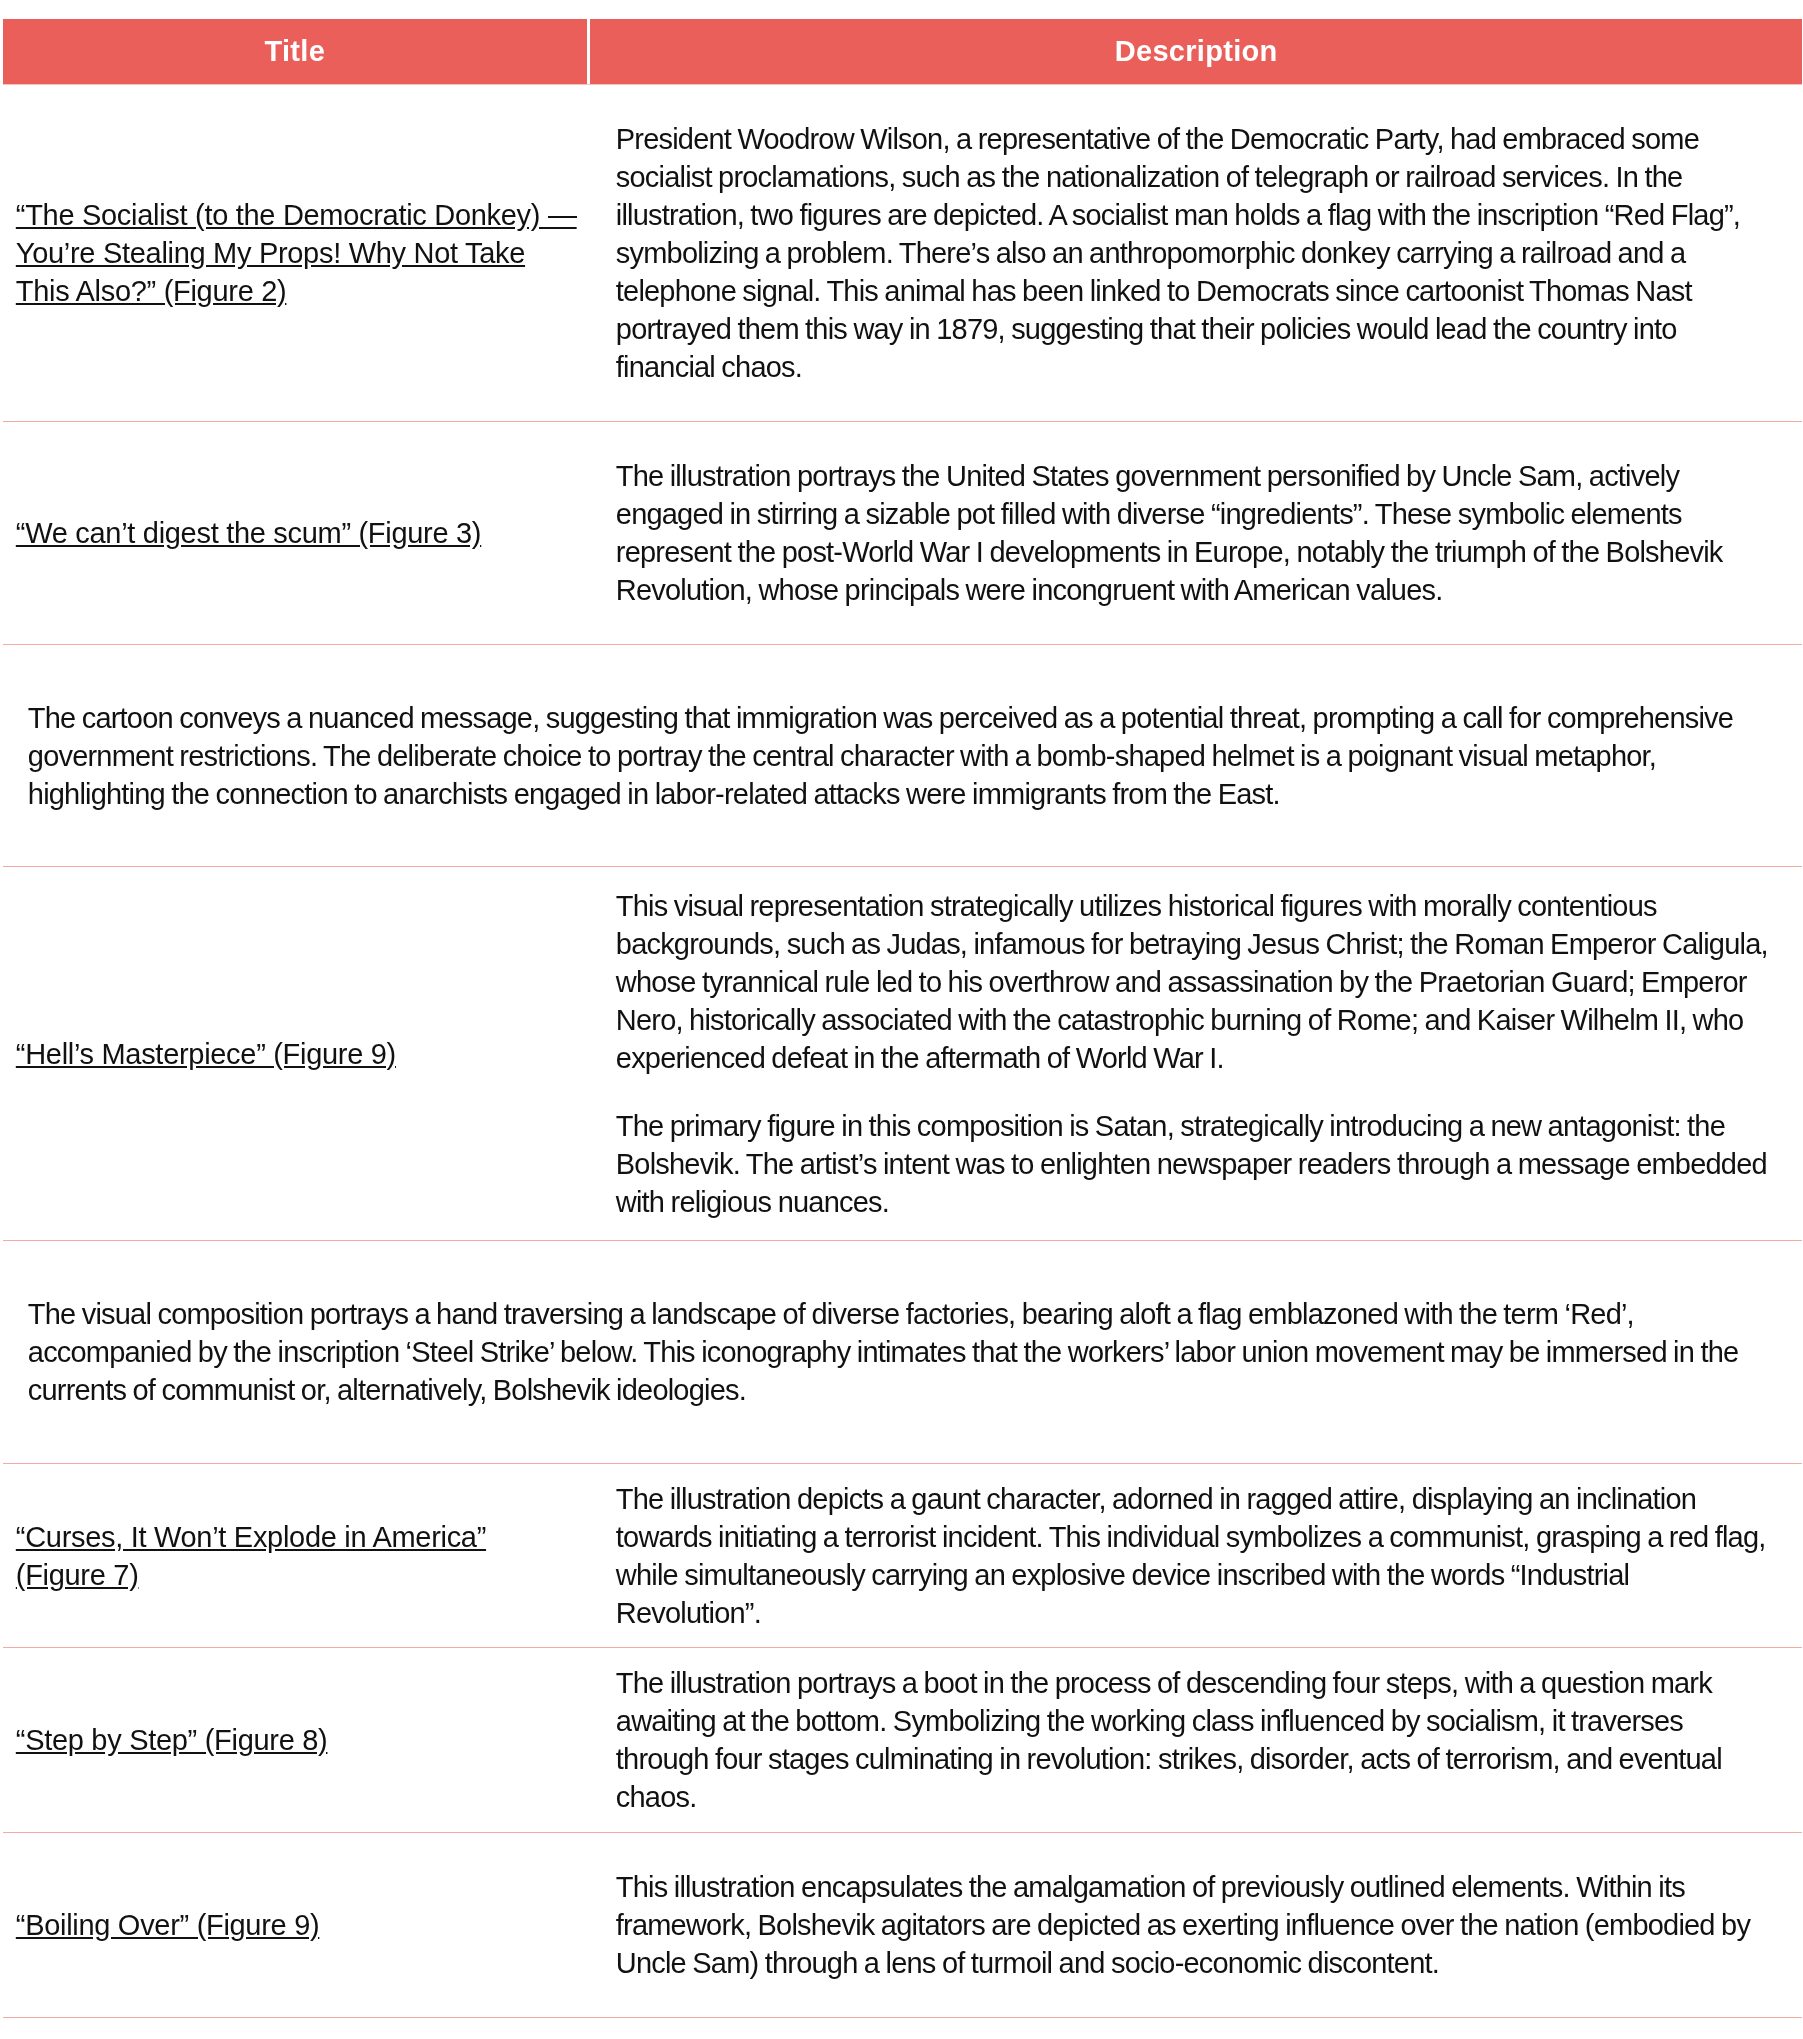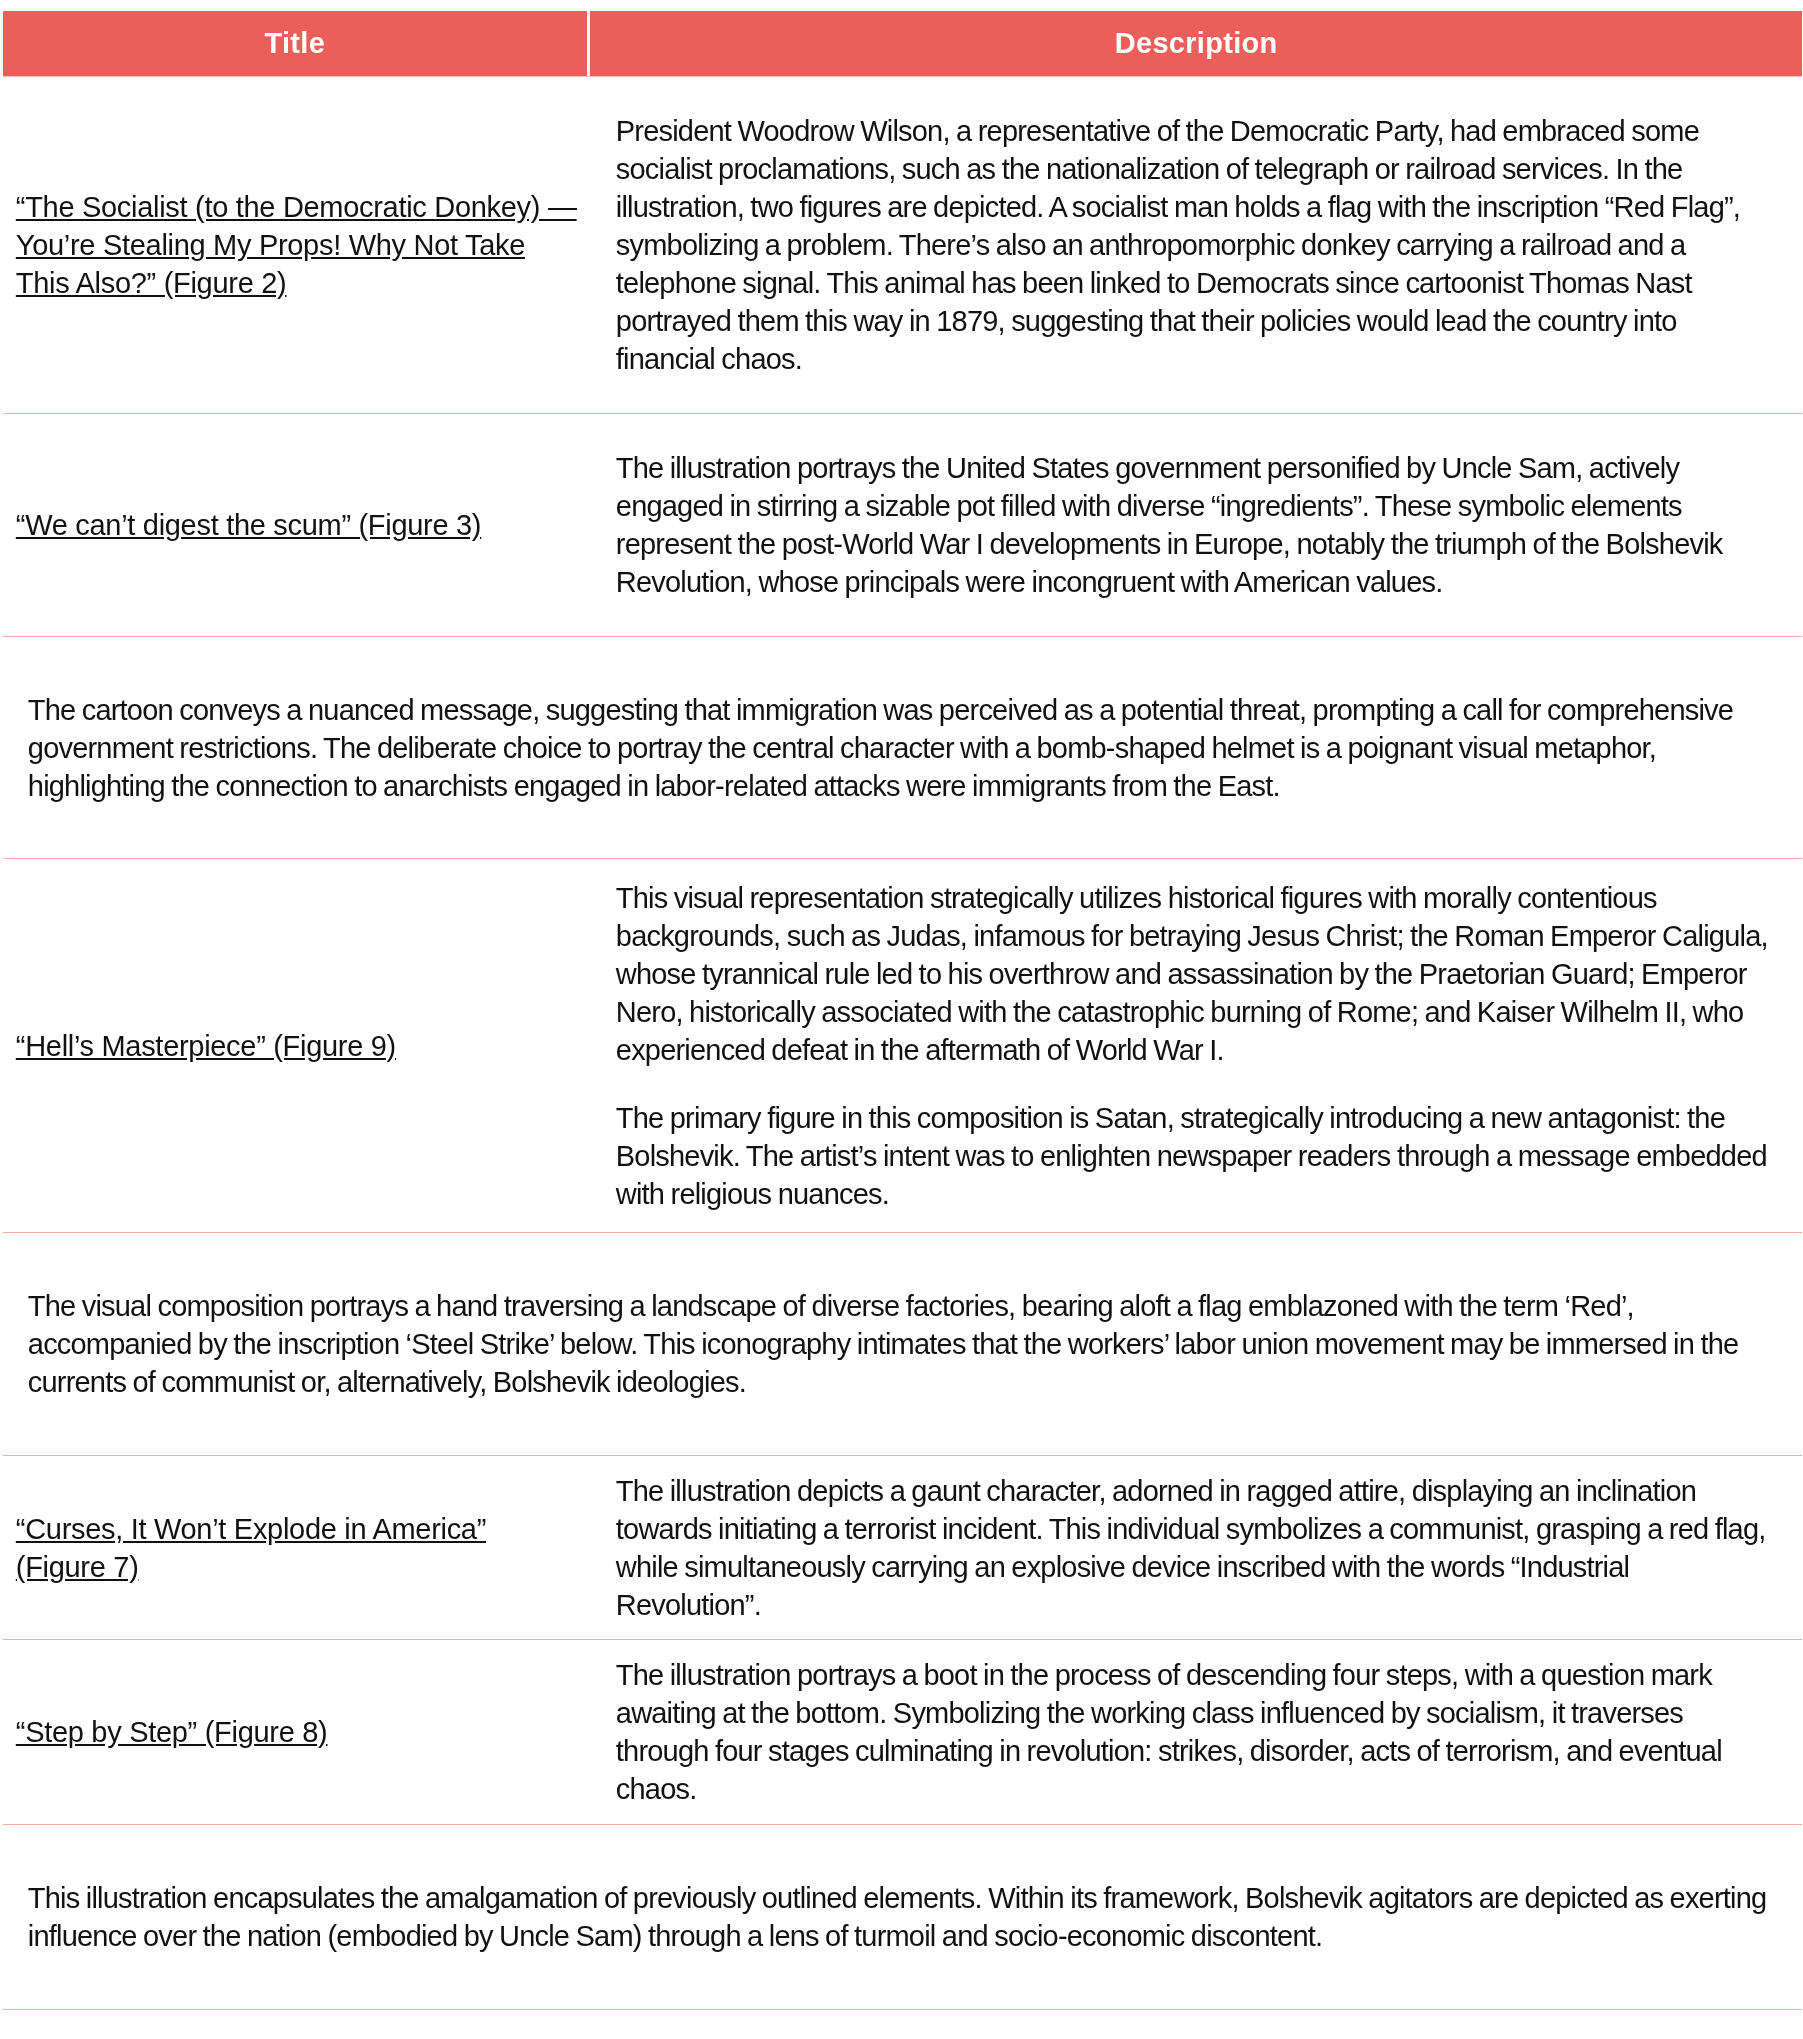--- a/index.html
+++ b/index.html
@@ -11,21 +11,21 @@
     width: 1804px;
     height: 2040px;
     position: relative;
     overflow: hidden;
     font-family: "Liberation Sans", "DejaVu Sans", sans-serif;
     color: #111111;
   }
   .table {
     position: absolute;
     left: 2.8px;
-    top: 11px;
+    top: 19px;
     width: 1799px;
   }
   .header-row {
     display: flex;
     height: 65px;
     border-bottom: 1.8px solid #f4c4bc;
   }
   .header-cell {
     background: #eb5f5a;
     color: #ffffff;
@@ -122,18 +122,19 @@
   </div>
 
   <div class="row" style="height:185px">
     <div class="cell-title">“Step by Step” (Figure 8)</div>
     <div class="cell-desc">
       <p>The illustration portrays a boot in the process of descending four steps, with a question mark awaiting at the bottom. Symbolizing the working class influenced by socialism, it traverses through four stages culminating in revolution: strikes, disorder, acts of terrorism, and eventual chaos.</p>
     </div>
   </div>
 
   <div class="row" style="height:185px">
+    <div class="cell-title">“Boiling Over” (Figure 9)</div>
     <div class="cell-desc">
       <p>This illustration encapsulates the amalgamation of previously outlined elements. Within its framework, Bolshevik agitators are depicted as exerting influence over the nation (embodied by Uncle Sam) through a lens of turmoil and socio-economic discontent.</p>
     </div>
   </div>
 </div>
 
 
 </body></html>

